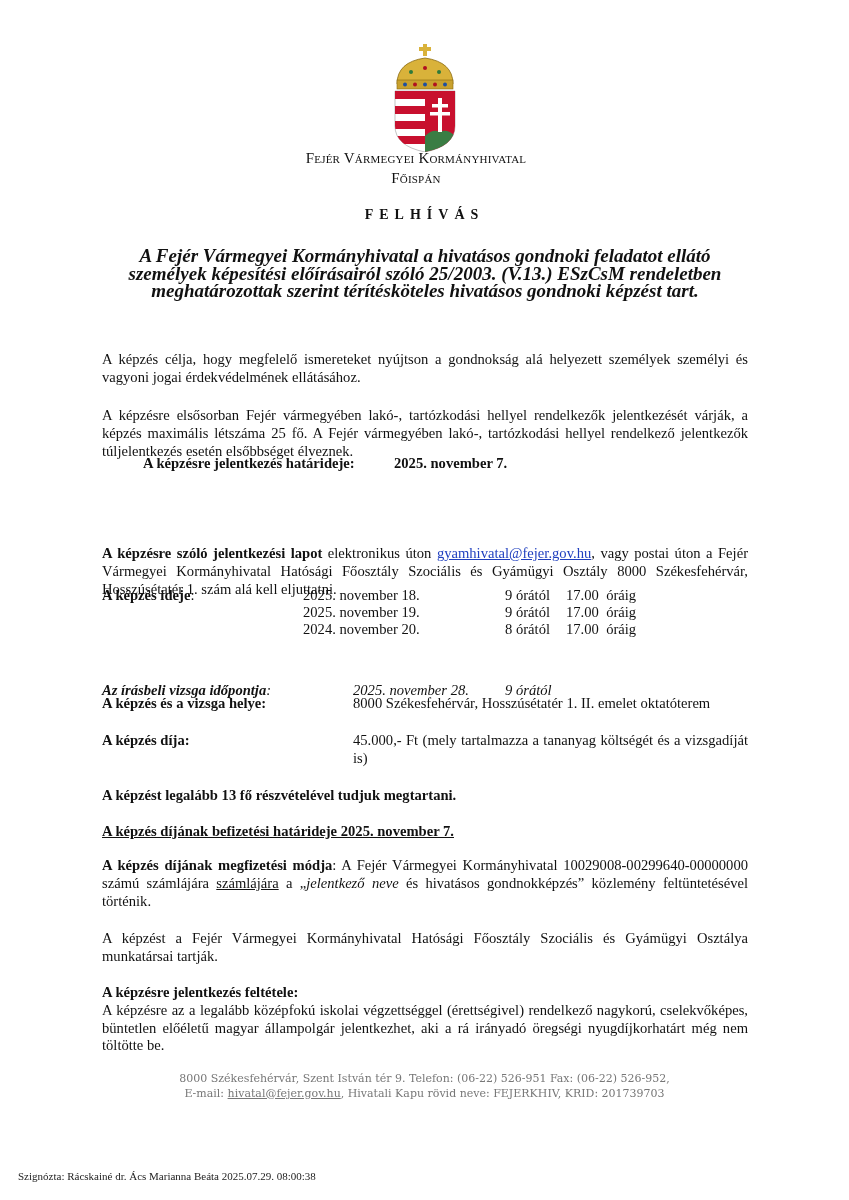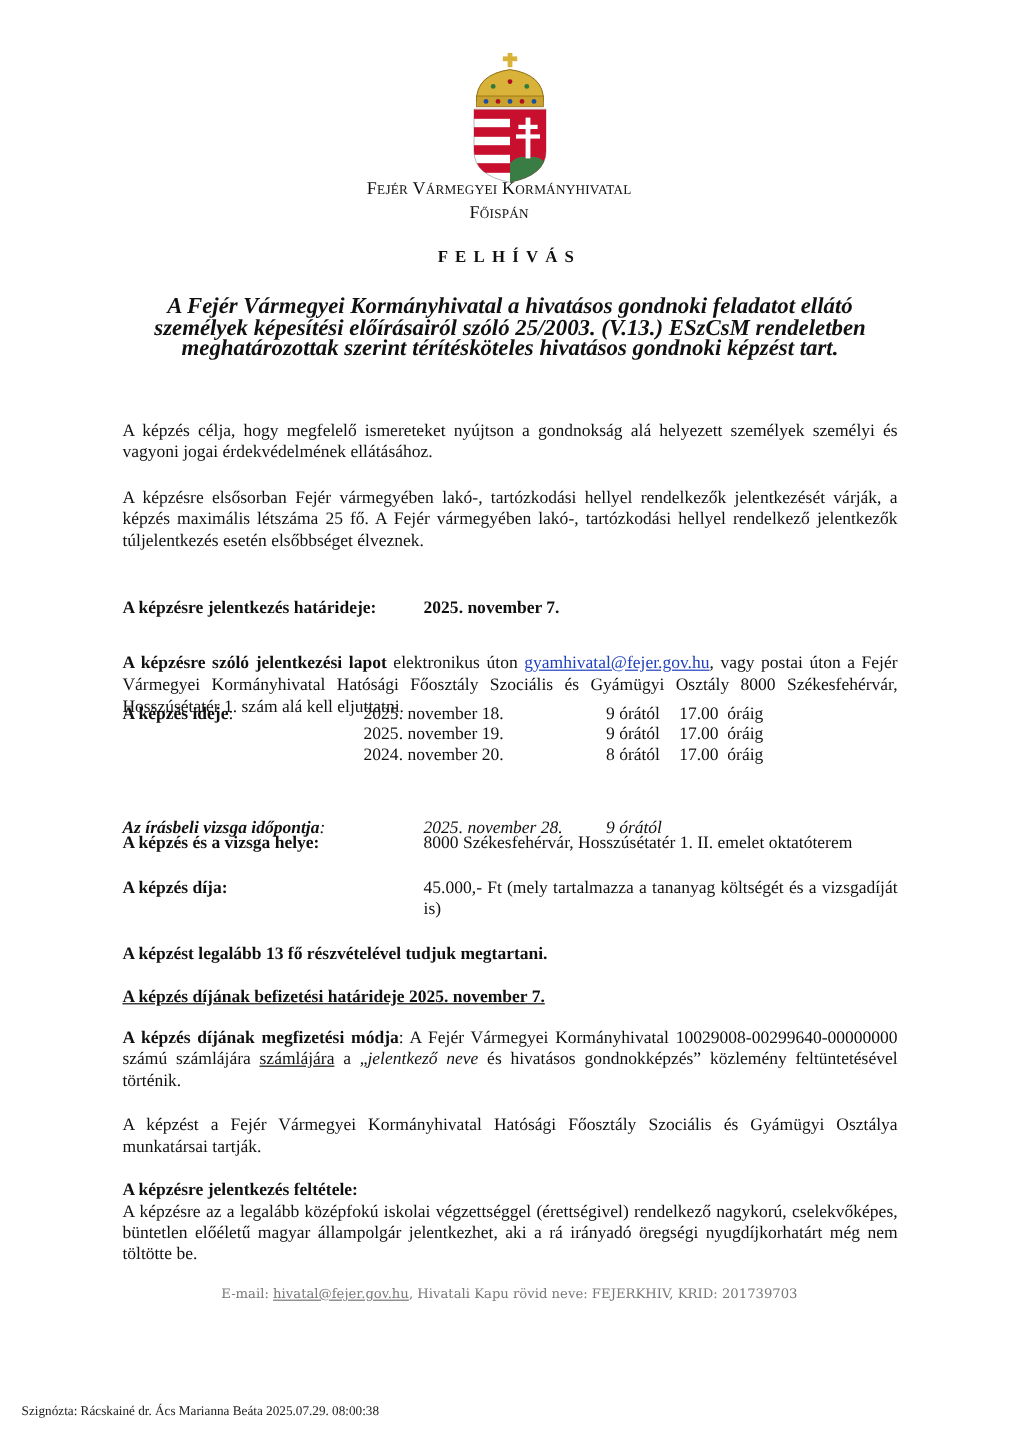--- a/index.html
+++ b/index.html
@@ -72,21 +72,21 @@
   <span class="sc">Főispán</span>
 </div>
 
 <div class="abs title">FELHÍVÁS</div>
 
 <div class="abs intro">A Fejér Vármegyei Kormányhivatal a hivatásos gondnoki feladatot ellátó személyek képesítési előírásairól szóló 25/2003. (V.13.) ESzCsM rendeletben meghatározottak szerint térítésköteles hivatásos gondnoki képzést tart.</div>
 
 <div class="abs para" style="top:351px;">A képzés célja, hogy megfelelő ismereteket nyújtson a gondnokság alá helyezett személyek személyi és vagyoni jogai érdekvédelmének ellátásához.</div>
 <div class="abs para" style="top:407px;">A képzésre elsősorban Fejér vármegyében lakó-, tartózkodási hellyel rendelkezők jelentkezését várják, a képzés maximális létszáma 25 fő. A Fejér vármegyében lakó-, tartózkodási hellyel rendelkező jelentkezők túljelentkezés esetén elsőbbséget élveznek.</div>
 
-<div class="row b" style="top:499px;">
+<div class="row b" style="top:455px;margin-left:41px;">
   <span>A képzésre jelentkezés határideje:</span>
   <span style="position:absolute; left:251px;">2025. november 7.</span>
 </div>
 
 <div class="abs para" style="top:515px;margin-top:30px;">
   <span class="b">A képzésre szóló jelentkezési lapot</span><span> elektronikus úton </span><a class="mail">gyamhivatal@fejer.gov.hu</a><span>, vagy postai úton a Fejér Vármegyei Kormányhivatal Hatósági Főosztály Szociális és Gyámügyi Osztály 8000 Székesfehérvár, Hosszúsétatér 1. szám alá kell eljuttatni.</span>
 </div>
 
 <div class="row" style="top:587px;">
   <span class="b">A képzés ideje</span><span>:</span>
@@ -132,16 +132,17 @@
 </div>
 
 <div class="abs para" style="top:930px;">A képzést a Fejér Vármegyei Kormányhivatal Hatósági Főosztály Szociális és Gyámügyi Osztálya munkatársai tartják.</div>
 
 <div class="abs para" style="top:984px;">
   <div class="b">A képzésre jelentkezés feltétele:</div>
   <div>A képzésre az a legalább középfokú iskolai végzettséggel (érettségivel) rendelkező nagykorú, cselekvőképes, büntetlen előéletű magyar állampolgár jelentkezhet, aki a rá irányadó öregségi nyugdíjkorhatárt még nem töltötte be.</div>
 </div>
 
 <div class="abs footer">
+  <div>8000 Székesfehérvár, Szent István tér 9. Telefon: (06-22) 526-951 Fax: (06-22) 526-952,</div>
   <div><span>E-mail: </span><a>hivatal@fejer.gov.hu</a><span>, Hivatali Kapu rövid neve: FEJERKHIV, KRID: 201739703</span></div>
 </div>
 
 <div class="abs sig">Szignózta: Rácskainé dr. Ács Marianna Beáta 2025.07.29. 08:00:38</div>
 
 </body></html>

